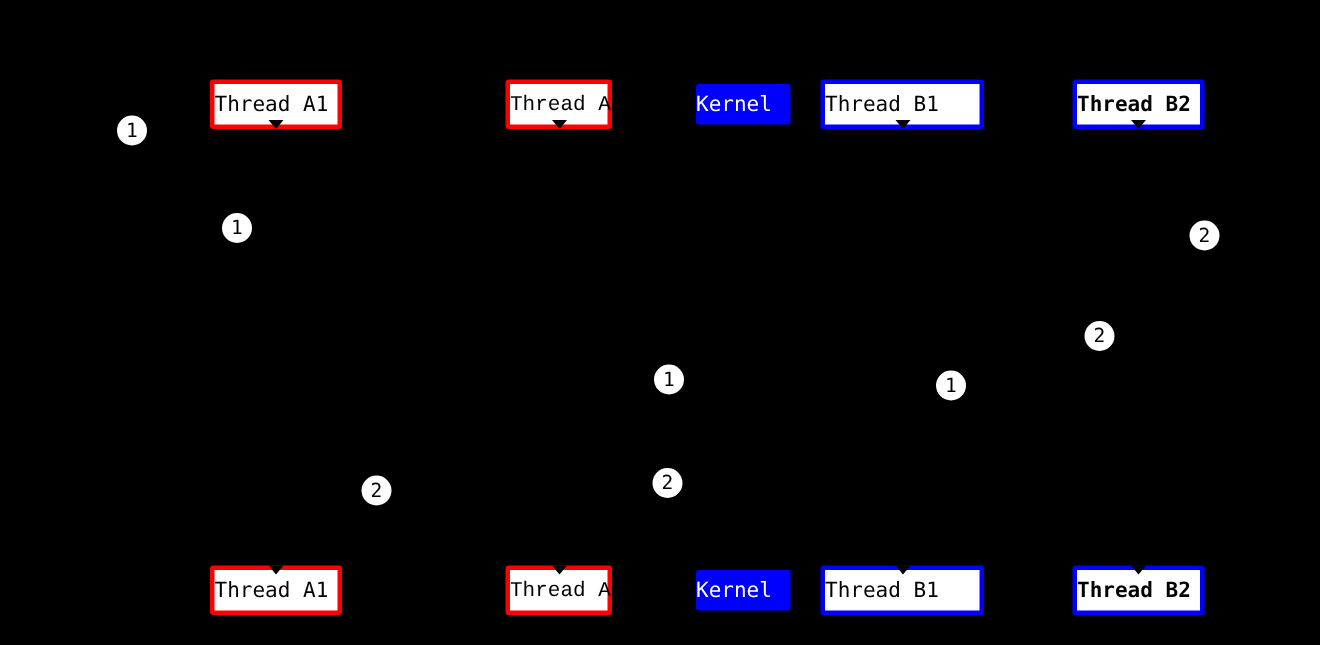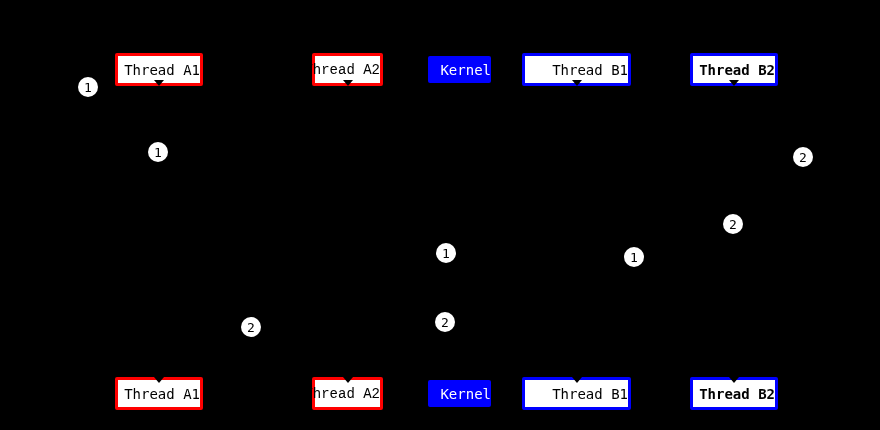--- a/index.html
+++ b/index.html
@@ -17,40 +17,41 @@
   .entity {
     position: absolute;
     box-sizing: border-box;
     height: 33px;
     background: var(--entity_fill, #fff);
     color: var(--entity_text, #000);
     border: 3px solid #000;
     border-radius: 2px;
     display: flex;
     align-items: center;
-    justify-content: flex-end;
+    justify-content: flex-start;
     font-size: 14px;
     letter-spacing: 0px;
     white-space: nowrap;
+    margin-left: 25px;
   }
   .entity.red  { border-color: var(--group_a_accent, #ff0000); }
   .entity.blue { border-color: var(--group_b_accent, #0000ff); }
   .entity.kernel {
     border: none;
     background: var(--kernel_fill, #0000ff);
     color: var(--kernel_text, #fff);
     height: 27px;
   }
   .row-top    { top: 53px; }
   .row-bottom { top: 377px; }
   .row-top.kernel    { top: 56px; }
   .row-bottom.kernel { top: 380px; }
   .pos-a1 { left: 115px; width: 88px; }
   .pos-a2 { left: 312px; width: 71px; font-family: Liberation Mono, monospace; }
-  .pos-k  { left: 428px; width: 63px; }
+  .pos-k  { left: 439px; width: 63px; }
   .pos-b1 { left: 522px; width: 109px; }
   .pos-b2 { left: 690px; width: 88px; font-weight: bold; }
   
   .notch {
     position: absolute;
     left: 50%;
     transform: translateX(-50%);
     width: 0; height: 0;
     border-left: 5px solid transparent;
     border-right: 5px solid transparent;

